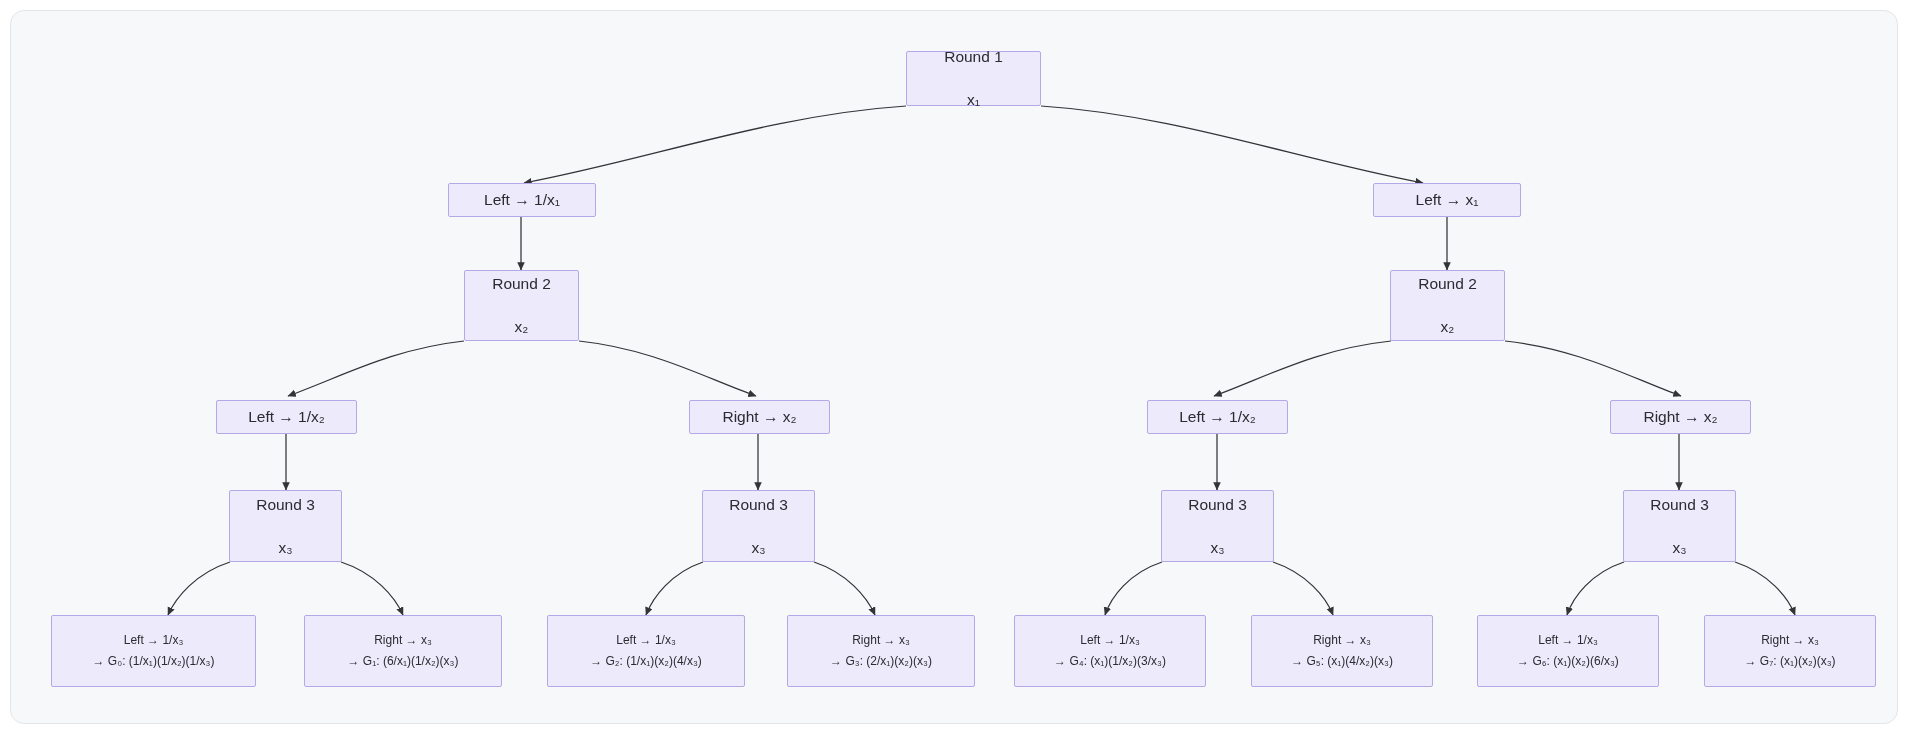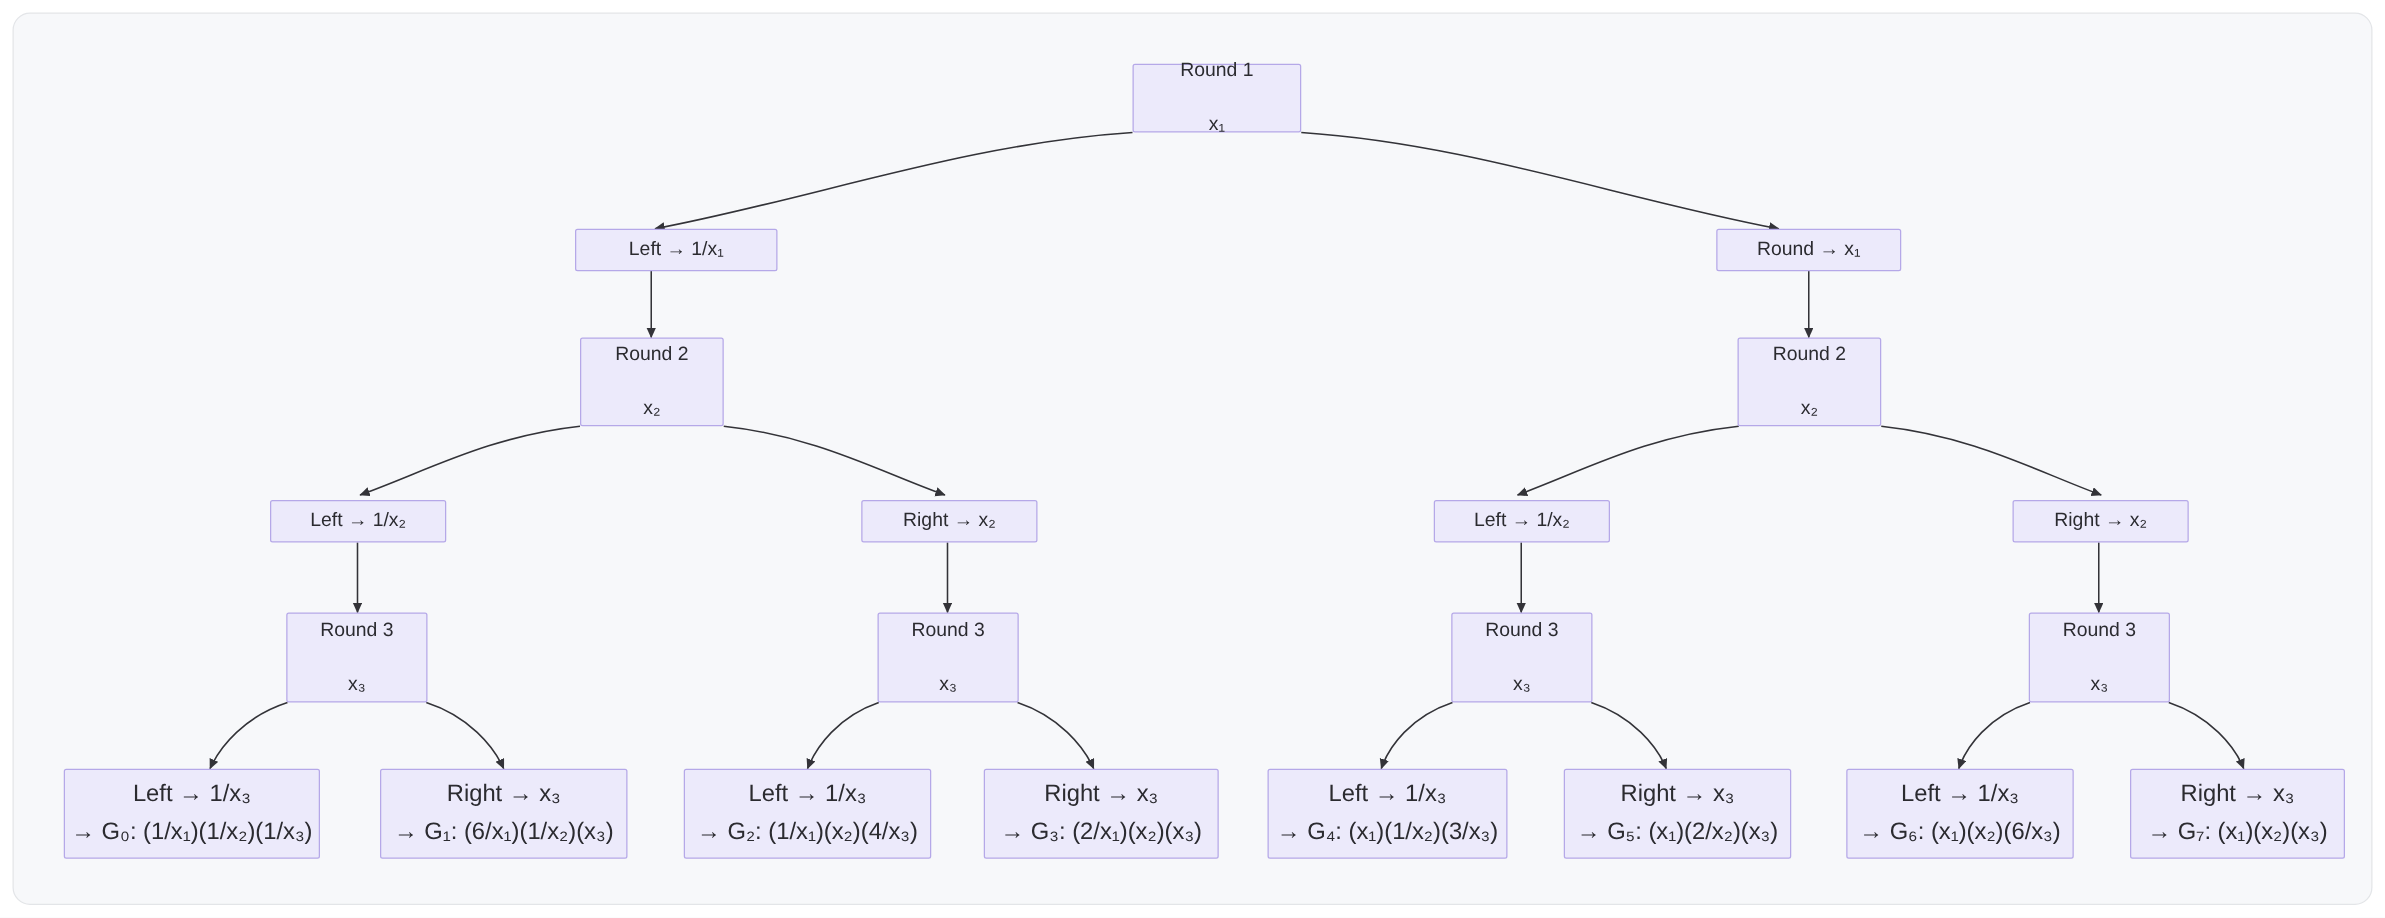--- a/index.html
+++ b/index.html
@@ -31,21 +31,21 @@
     flex-direction: column;
     align-items: center;
     justify-content: center;
     color: #2b2b30;
     font-size: 15.5px;
     line-height: 1.42;
     text-align: left;
     white-space: nowrap;
   }
   .node .line2 { margin-top: 21px; }
-  .node.leaf { font-size: 19px; }
+  .node.leaf { font-size: 12px; }
   .node.leaf .line2 { margin-top: 3px; }
 </style>
 </head>
 <body>
 
 <div id="diagram-container">
 
   <svg id="edge-layer" viewBox="0 0 1888 714" xmlns="http://www.w3.org/2000/svg">
     <defs>
       <marker id="arrow" markerWidth="9" markerHeight="9" refX="6.2" refY="3" orient="auto" markerUnits="strokeWidth">
@@ -83,25 +83,25 @@
       <path d="M 1613,551 C 1580,562 1562,586 1556,604"></path>
       <path d="M 1724,551 C 1757,562 1777,586 1784,604"></path>
     </g>
   </svg>
 
   <div class="node" style="left:895px; top:40px; width:135px; height:55px;">
     <span class="line1">Round 1</span>
     <span class="line2">x₁</span>
   </div>
 
-  <div class="node" style="left:449px; top:172px; width:162px; height:34px;">
+  <div class="node" style="left:437px; top:172px; width:148px; height:34px;">
     <span class="line1">Left → 1/x₁</span>
   </div>
   <div class="node" style="left:1362px; top:172px; width:148px; height:34px;">
-    <span class="line1">Round → x₁</span>
+    <span class="line1">Left → x₁</span>
   </div>
 
   <div class="node" style="left:453px; top:259px; width:115px; height:71px;">
     <span class="line1">Round 2</span>
     <span class="line2">x₂</span>
   </div>
   <div class="node" style="left:1379px; top:259px; width:115px; height:71px;">
     <span class="line1">Round 2</span>
     <span class="line2">x₂</span>
   </div>
@@ -151,21 +151,21 @@
   <div class="node leaf" style="left:776px; top:604px; width:188px; height:72px;">
     <span class="line1">Right → x₃</span>
     <span class="line2">→ G₃: (2/x₁)(x₂)(x₃)</span>
   </div>
   <div class="node leaf" style="left:1003px; top:604px; width:192px; height:72px;">
     <span class="line1">Left → 1/x₃</span>
     <span class="line2">→ G₄: (x₁)(1/x₂)(3/x₃)</span>
   </div>
   <div class="node leaf" style="left:1240px; top:604px; width:182px; height:72px;">
     <span class="line1">Right → x₃</span>
-    <span class="line2">→ G₅: (x₁)(2/x₂)(x₃)</span>
+    <span class="line2">→ G₅: (x₁)(4/x₂)(x₃)</span>
   </div>
   <div class="node leaf" style="left:1466px; top:604px; width:182px; height:72px;">
     <span class="line1">Left → 1/x₃</span>
     <span class="line2">→ G₆: (x₁)(x₂)(6/x₃)</span>
   </div>
   <div class="node leaf" style="left:1693px; top:604px; width:172px; height:72px;">
     <span class="line1">Right → x₃</span>
     <span class="line2">→ G₇: (x₁)(x₂)(x₃)</span>
   </div>
 

